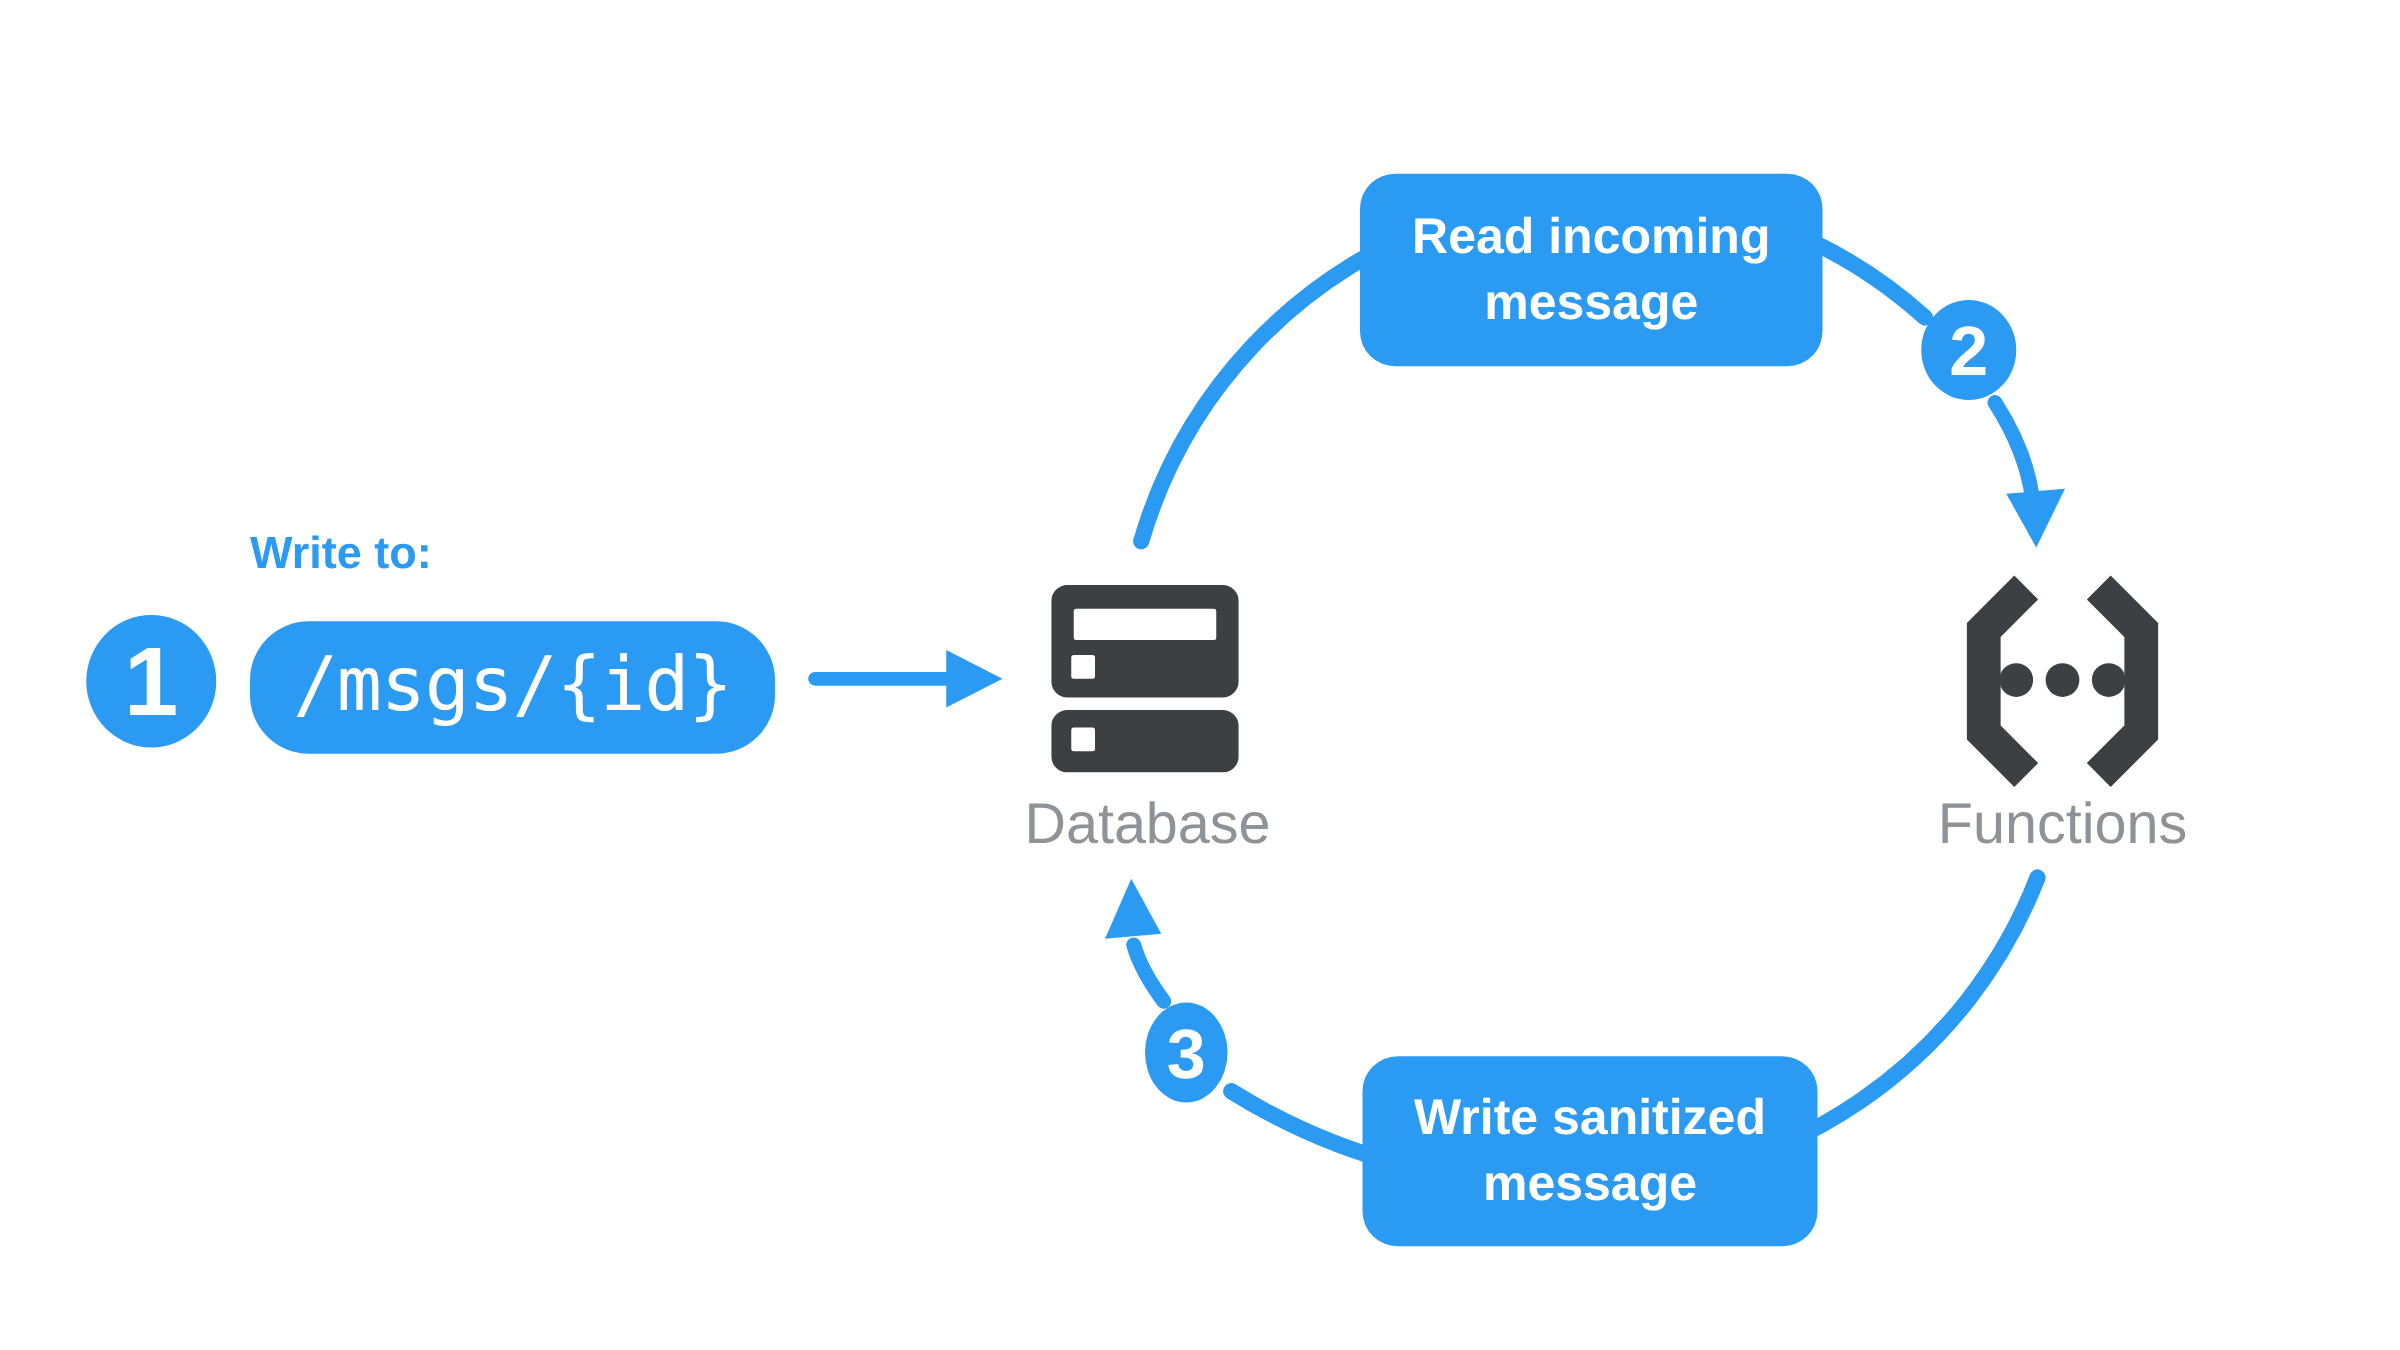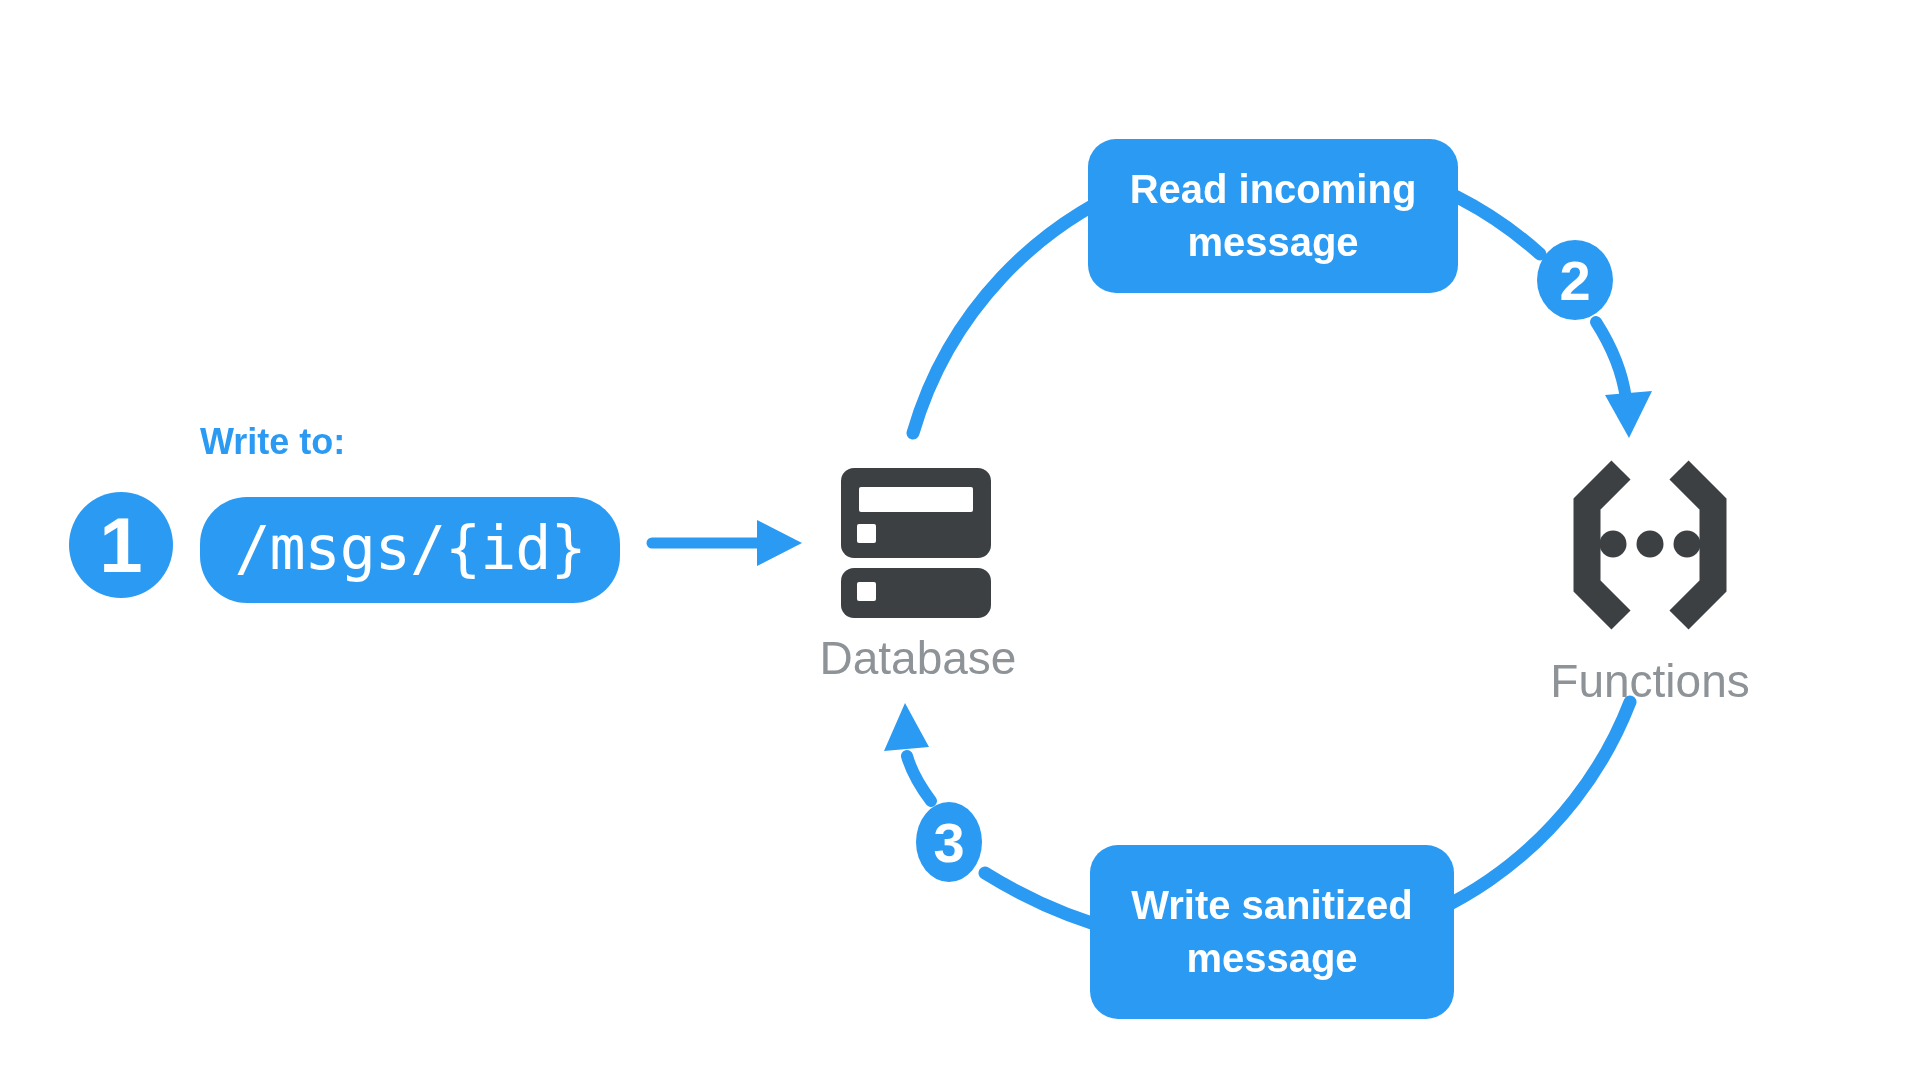--- a/index.html
+++ b/index.html
@@ -46,31 +46,31 @@
 
   .node-icon{position:absolute;z-index:2;}
   .db-icon{left:841px;top:468px;width:150px;height:150px;}
   .fn-icon{left:1560px;top:460px;width:180px;height:170px;}
   .icon-label{
     position:absolute;z-index:2;width:260px;
     color:#8E9398;font-size:46px;line-height:48px;text-align:center;
     white-space:nowrap;
   }
   .db-label{left:788px;top:634px;}
-  .fn-label{left:1520px;top:657px;}
+  .fn-label{left:1520px;top:634px;}
 
   .flow-box{
     position:absolute;z-index:2;
     background:#2B9AF3;border-radius:28px;
     color:#ffffff;font-weight:bold;font-size:40px;line-height:53px;
     display:flex;flex-direction:column;justify-content:center;
     text-align:center;
   }
   .read-box{left:1088px;top:139px;width:370px;height:154px;}
-  .write-box{left:1090px;top:845px;width:364px;height:174px;}
+  .write-box{left:1090px;top:845px;width:364px;height:152px;}
 </style>
 </head>
 <body>
 
 <div class="stage">
 
   <svg class="arcs" width="1920" height="1080" viewBox="0 0 1920 1080">
 
     <path class="arc" d="M 913 433 A 385 385 0 0 1 1540 254"></path>
 

